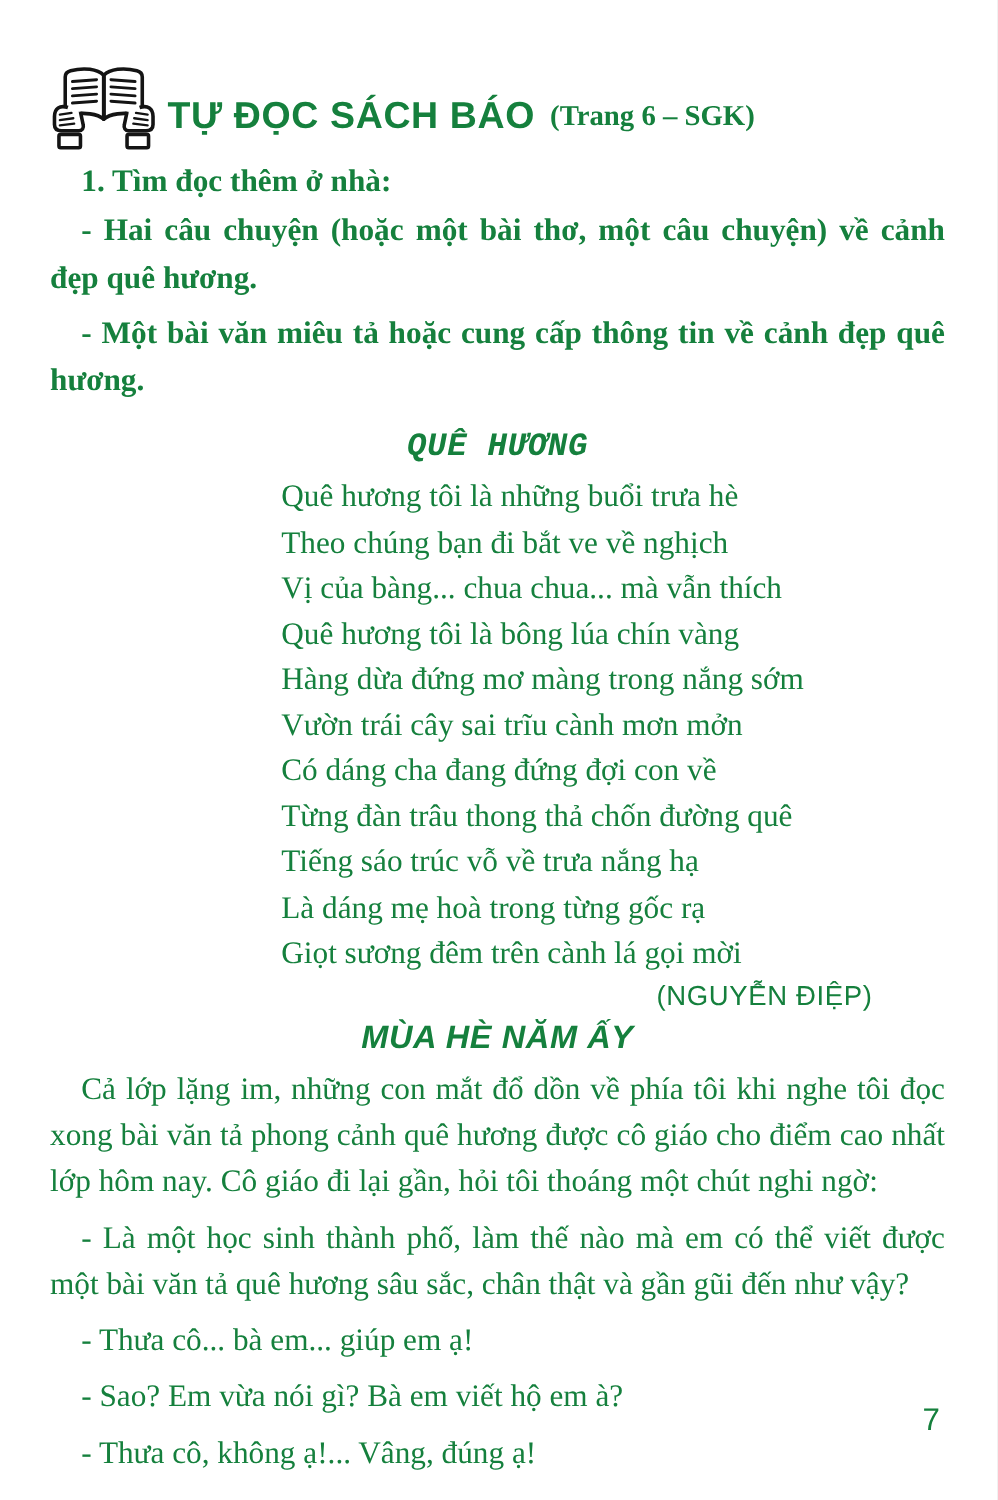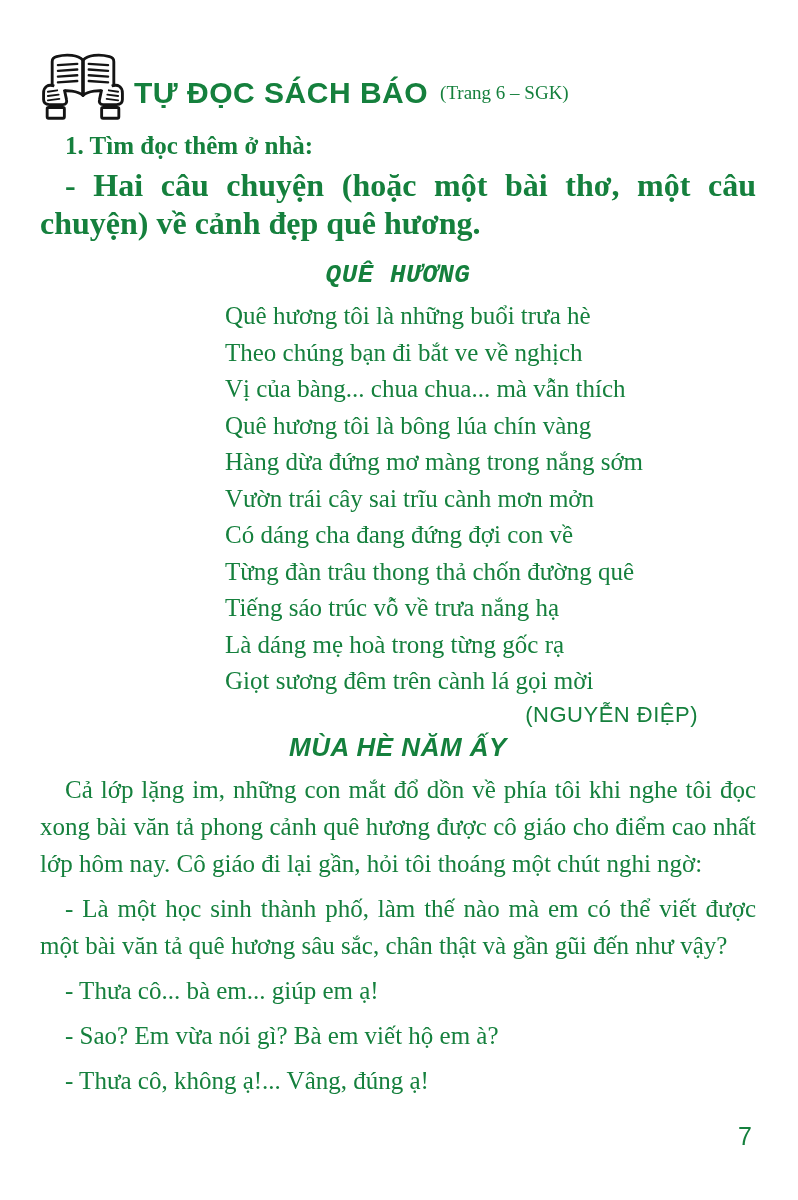--- a/index.html
+++ b/index.html
@@ -33,36 +33,36 @@
   .header-title {
     font-family: "Liberation Sans", "DejaVu Sans", sans-serif;
     font-weight: 700;
     font-size: 30px;
     letter-spacing: 0.5px;
     white-space: nowrap;
     padding-top: 14px;
   }
   .header-subtitle {
     font-family: "Liberation Serif", "DejaVu Serif", serif;
-    font-weight: 400;
-    font-size: 19px;
+    font-weight: 700;
+    font-size: 23px;
     white-space: nowrap;
     padding-top: 14px;
     margin-left: 4px;
   }
 
   
   .assignment-heading {
     margin: 10px 0 4px 25px;
     font-weight: 700;
     font-size: 25px;
   }
   .assignment-items p {
     font-weight: 700;
-    font-size: 32px;
+    font-size: 25px;
     line-height: 38px;
     text-align: justify;
     text-indent: 25px;
     margin-top: 6px;
   }
 
   
   .poem-title {
     margin-top: 18px;
     text-align: center;
@@ -154,20 +154,21 @@
         </svg>
       </span>
       <span class="header-title">TỰ ĐỌC SÁCH BÁO</span>
       <span class="header-subtitle">(Trang 6 – SGK)</span>
     </div>
 
     <div class="assignment-heading">1. Tìm đọc thêm ở nhà:</div>
 
     <div class="assignment-items">
         <p>- Hai câu chuyện (hoặc một bài thơ, một câu chuyện) về cảnh đẹp quê hương.</p>
+        <p>- Một bài văn miêu tả hoặc cung cấp thông tin về cảnh đẹp quê hương.</p>
       </div>
 
     <div class="poem-title">QUÊ HƯƠNG</div>
 
     <div class="poem-lines">
         <div>Quê hương tôi là những buổi trưa hè</div>
         <div>Theo chúng bạn đi bắt ve về nghịch</div>
         <div>Vị của bàng... chua chua... mà vẫn thích</div>
         <div>Quê hương tôi là bông lúa chín vàng</div>
         <div>Hàng dừa đứng mơ màng trong nắng sớm</div>

